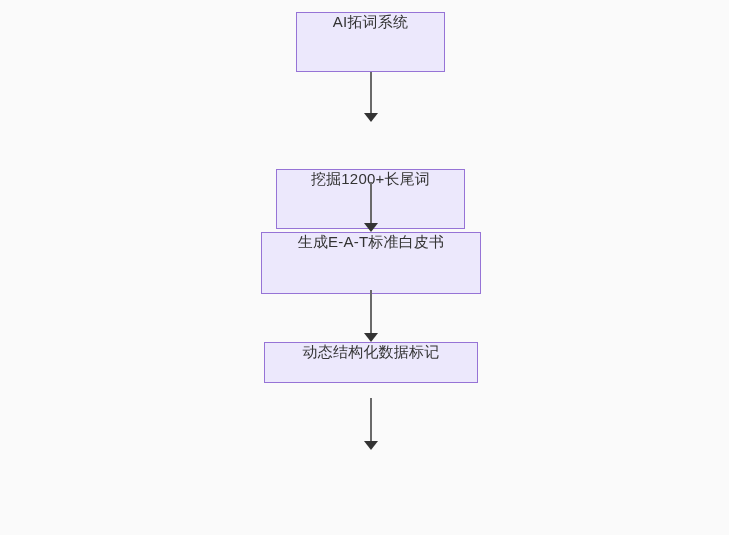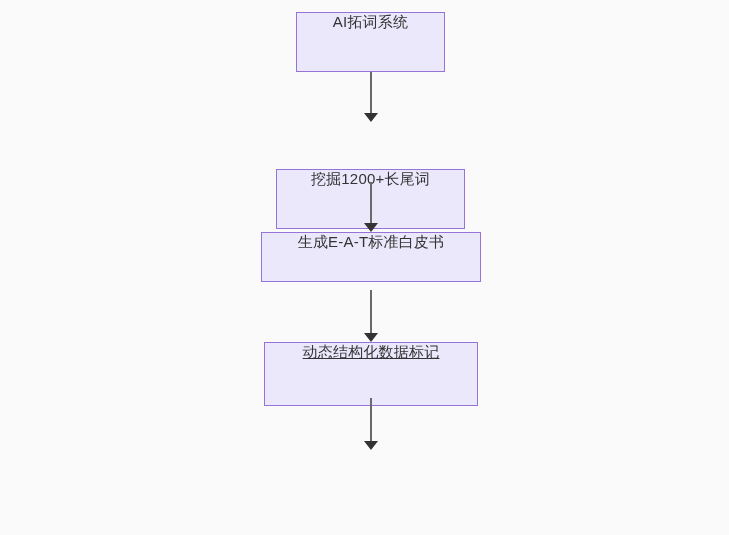--- a/index.html
+++ b/index.html
@@ -36,22 +36,22 @@
     user-select: none;
   }
 
   .node-label {
     display: block;
   }
 
   
   .node-1 { left: 296px; top: 12px;  width: 149px; height: 60px; }
   .node-2 { left: 276px; top: 122px; width: 189px; height: 60px; margin-top: 47px; }
-  .node-3 { left: 261px; top: 232px; width: 220px; height: 50px; }
-  .node-4 { left: 264px; top: 342px; width: 214px; height: 64px; text-decoration: underline; }
+  .node-3 { left: 261px; top: 232px; width: 220px; height: 62px; }
+  .node-4 { left: 264px; top: 342px; width: 214px; height: 41px; }
   .node-5 { left: 253px; top: 450px; width: 237px; height: 58px; }
 
   .edge {
     position: absolute;
     width: 20px;
     left: 361px;
   }
   .edge .line {
     position: absolute;
     left: 9px;

